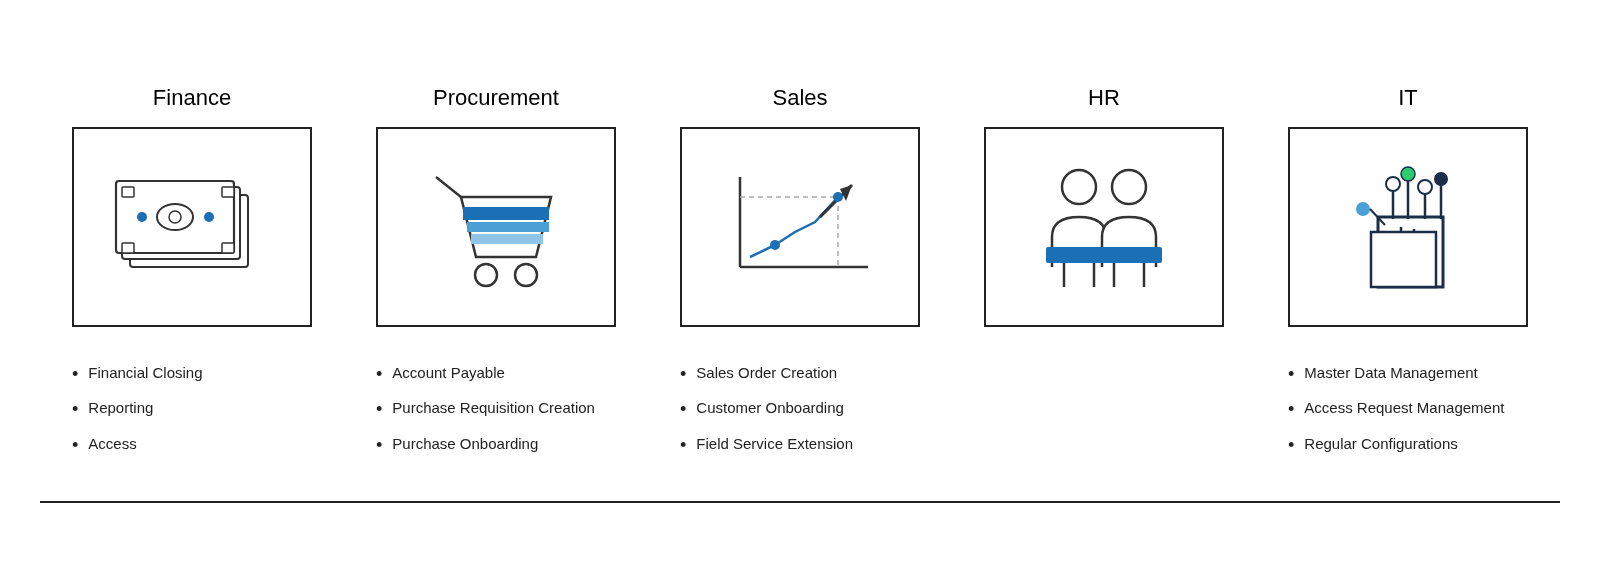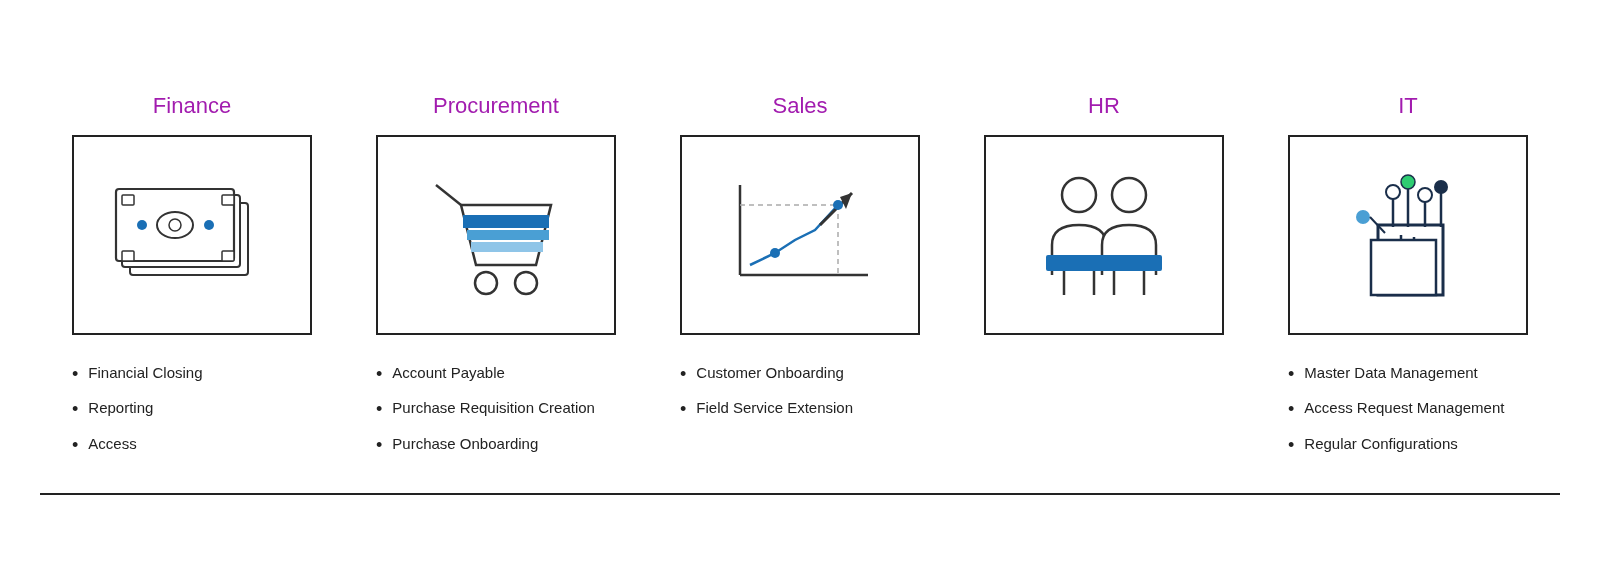--- a/index.html
+++ b/index.html
@@ -25,38 +25,38 @@
     .column {
       display: flex;
       flex-direction: column;
       align-items: center;
       flex: 1;
       padding: 0 10px;
     }
     .col-title {
       font-size: 22px;
       font-weight: 400;
-      color: #a21caf;
+      color: #000000;
       margin-bottom: 16px;
       text-align: center;
     }
     .icon-box {
       border: 2px solid #222;
       width: 240px;
       height: 200px;
       display: flex;
       align-items: center;
       justify-content: center;
       margin-bottom: 28px;
       background: #fff;
     }
     .bullet-list {
       list-style: none;
       padding: 0;
-      margin: 0;
+      margin: 8px;
       width: 100%;
       max-width: 240px;
     }
     .bullet-list li {
       display: flex;
       align-items: flex-start;
       font-size: 15px;
       color: #222;
       margin-bottom: 12px;
       line-height: 1.35;
@@ -164,20 +164,21 @@
         <polyline points="30,90 55,78 75,65 95,55 118,30" stroke="#1a6fb5" stroke-width="2.5" fill="none"></polyline>
 
         <line x1="100" y1="50" x2="132" y2="18" stroke="#333" stroke-width="3"></line>
         <polygon points="132,18 120,22 126,34" fill="#333"></polygon>
 
         <circle cx="55" cy="78" r="5" fill="#1a6fb5"></circle>
         <circle cx="118" cy="30" r="5" fill="#1a6fb5"></circle>
       </svg>
     </div>
     <ul class="bullet-list">
+      <li>Sales Order Creation</li>
       <li>Customer Onboarding</li>
       <li>Field Service Extension</li>
     </ul>
   </div>
 
   <div class="column">
     <div class="col-title">HR</div>
     <div class="icon-box hr-icon">
       <svg viewBox="0 0 160 140" fill="none" xmlns="http://www.w3.org/2000/svg">
 

